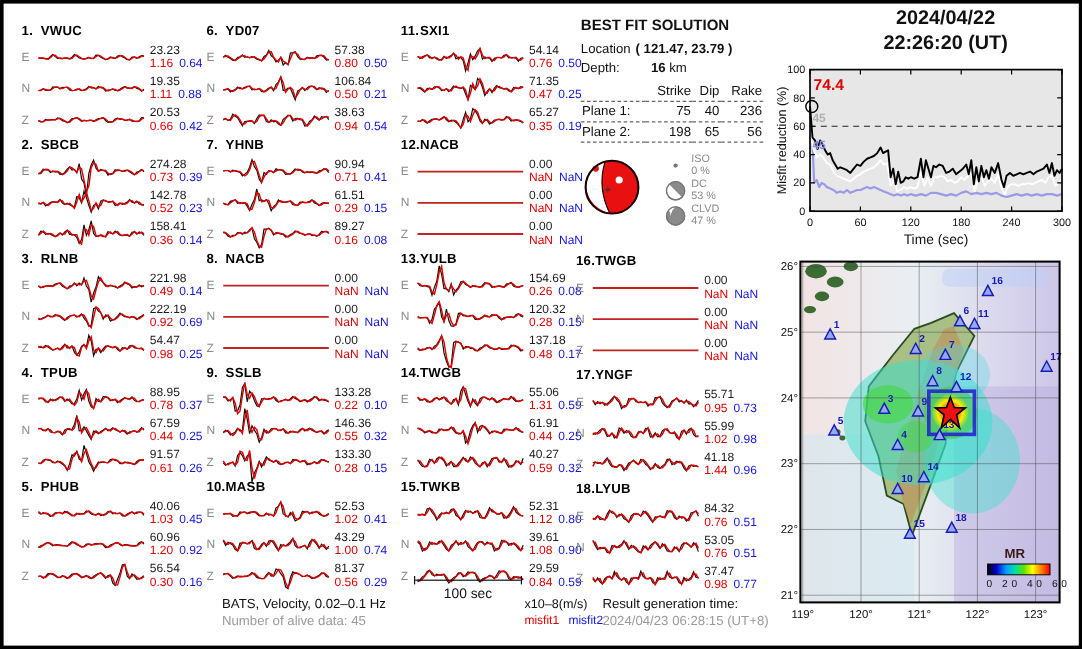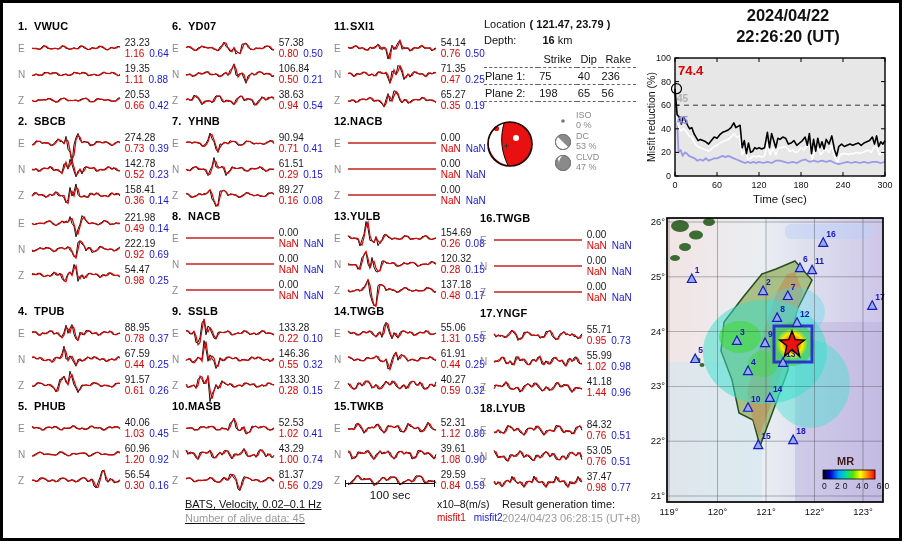--- a/index.html
+++ b/index.html
@@ -22,37 +22,37 @@
   
   #solution{position:absolute;left:484px;top:14px;width:160px;}
   .sol-title{font-weight:bold;font-size:12.5px;margin-bottom:7px;}
   .sol-row{font-size:11px;margin:4px 0;}
   .sol-label{display:inline-block;}
   .loc-val{font-weight:bold;margin-left:4px;}
   .depth-val{font-weight:bold;margin-left:26px;}
   .depth-unit{margin-left:3px;}
   .mw-val{font-weight:bold;font-size:17px;margin-left:24px;vertical-align:-2px;}
   #sdr-table{border-collapse:collapse;font-size:11px;width:152px;margin-top:5px;}
-  #sdr-table th,#sdr-table td{padding:2px 1px;font-weight:normal;}
+  #sdr-table th,#sdr-table td{padding:2px 1px;text-align:right;font-weight:normal;}
   #sdr-table th{font-weight:normal;}
   #sdr-table .rowlab{text-align:left;}
   #sdr-table thead tr{border-bottom:1px dashed #666;}
   #sdr-table tbody tr{border-bottom:1px dashed #666;}
-  .mech-row{display:flex;margin-top:8px;align-items:flex-end;}
+  .mech-row{display:flex;margin-top:8px;}
   #decomp{margin-left:16px;margin-top:0;}
   .decomp-item{display:flex;align-items:center;height:21px;}
   .decomp-txt{color:#8a8a8a;font-size:9px;line-height:9.5px;margin-left:4px;}
   
   #rp-title{position:absolute;left:655px;top:5px;width:266px;text-align:center;
             font-weight:bold;font-size:16.5px;line-height:21px;}
   #misfit-svg{position:absolute;left:645px;top:48px;}
   #map-svg{position:absolute;left:645px;top:212px;}
   
   .footer{position:absolute;font-size:11px;line-height:13.5px;}
-  #f-bats{left:185px;top:498px;text-decoration:underline;}
+  #f-bats{left:185px;top:498px;}
   #f-bats .gray{color:#9a9a9a;}
   #f-scale{left:345px;top:480px;width:90px;text-align:center;}
   #f-scale .bar{height:7px;border-left:1.5px solid #111;border-right:1.5px solid #111;position:relative;}
   #f-scale .bar::after{content:"";position:absolute;left:0;right:0;top:3px;border-top:1.5px solid #111;}
   #f-scale .lab{font-size:11.5px;margin-top:2px;color:#111;}
   #f-units{left:437px;top:498px;font-size:10.5px;line-height:13px;}
   #f-units .mis{font-size:10px;}
   #f-gen{left:502px;top:498px;}
   #f-gen .gray{color:#9a9a9a;}
 </style>
@@ -128,20 +128,21 @@
           <polyline points="2,14.1 4,10.7 6,11.2 8,13.2 10,12.4 12,13.1 14,14.2 16,15.3 18,13.5 20,12.1 22,14.0 24,11.2 26,9.8 28,13.3 30,13.2 32,13.8 34,15.7 36,20.9 38,17.6 40,5.4 42,14.1 44,9.5 46,2.0 48,12.5 50,14.9 52,14.6 54,14.2 56,15.2 58,14.9 60,11.0 62,12.2 64,12.9 66,10.6 68,12.4 70,14.0 72,14.2 74,13.7 76,13.9 78,14.8 80,11.5 82,11.2 84,13.2 86,11.3 88,12.1 90,14.1" fill="none" stroke="#101010" stroke-width="1"></polyline>
           <polyline points="2,14.0 4,12.5 6,10.5 8,12.2 10,13.1 12,12.5 14,13.3 16,15.1 18,14.5 20,12.3 22,13.2 24,13.0 26,10.0 28,11.0 30,14.0 32,13.5 34,13.5 36,19.3 38,21.5 40,9.8 42,9.3 44,14.0 46,5.4 48,6.8 50,14.4 52,15.1 54,13.5 56,14.5 58,15.5 60,12.7 62,11.3 64,13.0 66,11.9 68,11.1 70,13.3 72,14.5 74,13.7 76,13.5 78,14.8 80,13.2 82,10.9 84,12.4 86,12.6 88,11.4 90,12.9" fill="none" stroke="#e00000" stroke-width="1.2"></polyline>
         </svg>
         <div class="vals">
           <div class="peak">158.41</div>
           <div><span class="m1">0.36</span><span class="m2">0.14</span></div>
         </div>
       </div>
     </div>
     <div class="station">
+      <div class="st-header"><span class="st-num">3.</span><span>RLNB</span></div>
       <div class="ch-row">
         <span class="ch-label">E</span>
         <svg class="wave" viewBox="0 0 92 26">
           <polyline points="2,13.5 4,14.9 6,13.6 8,13.5 10,13.1 12,13.6 14,13.2 16,11.8 18,11.1 20,11.2 22,13.6 24,14.6 26,15.7 28,13.4 30,13.0 32,10.8 34,13.2 36,10.9 38,12.5 40,6.6 42,13.6 44,16.1 46,26.8 48,19.2 50,14.2 52,5.6 54,8.4 56,10.8 58,13.5 60,13.4 62,12.9 64,13.5 66,14.1 68,15.0 70,13.3 72,12.2 74,10.1 76,11.7 78,12.4 80,14.9 82,13.8 84,14.2 86,12.6 88,14.0 90,13.0" fill="none" stroke="#101010" stroke-width="1"></polyline>
           <polyline points="2,13.2 4,14.3 6,14.5 8,13.3 10,13.3 12,13.2 14,13.8 16,12.5 18,11.6 20,10.7 22,12.4 24,14.0 26,15.6 28,14.6 30,13.2 32,11.5 34,11.8 36,12.3 38,12.0 40,9.3 42,8.6 44,14.3 46,21.6 48,24.2 50,16.5 52,9.9 54,6.7 56,10.4 58,12.4 60,13.9 62,12.8 64,13.2 66,13.5 68,14.8 70,14.2 72,13.1 74,10.9 76,10.9 78,11.9 80,13.9 82,14.4 84,14.0 86,13.2 88,13.1 90,13.6" fill="none" stroke="#e00000" stroke-width="1.2"></polyline>
         </svg>
         <div class="vals">
           <div class="peak">221.98</div>
           <div><span class="m1">0.49</span><span class="m2">0.14</span></div>
         </div>
@@ -702,20 +703,21 @@
         </svg>
         <div class="vals">
           <div class="peak">37.47</div>
           <div><span class="m1">0.98</span><span class="m2">0.77</span></div>
         </div>
       </div>
     </div>
   </div>
 
 <div id="solution">
+  <div class="sol-title">BEST FIT SOLUTION</div>
   <div class="sol-row">
     <span class="sol-label">Location</span><span class="loc-val">( 121.47,  23.79 )</span>
   </div>
   <div class="sol-row">
     <span class="sol-label">Depth:</span><span class="depth-val">16</span><span class="depth-unit">km</span>
   </div>
   <table id="sdr-table">
     <thead>
       <tr>
         <th class="rowlab"></th>

